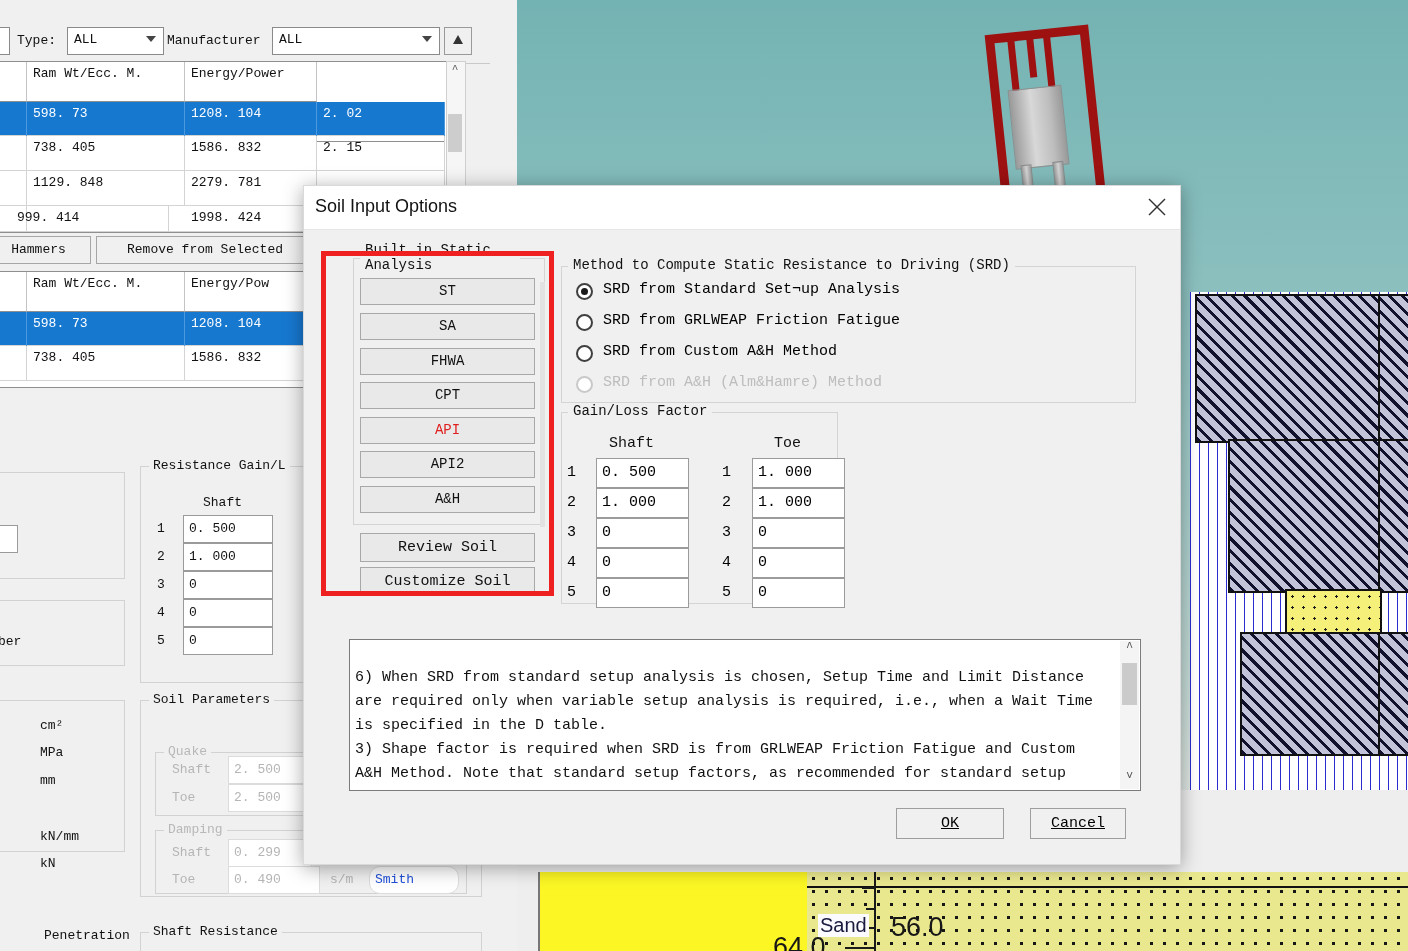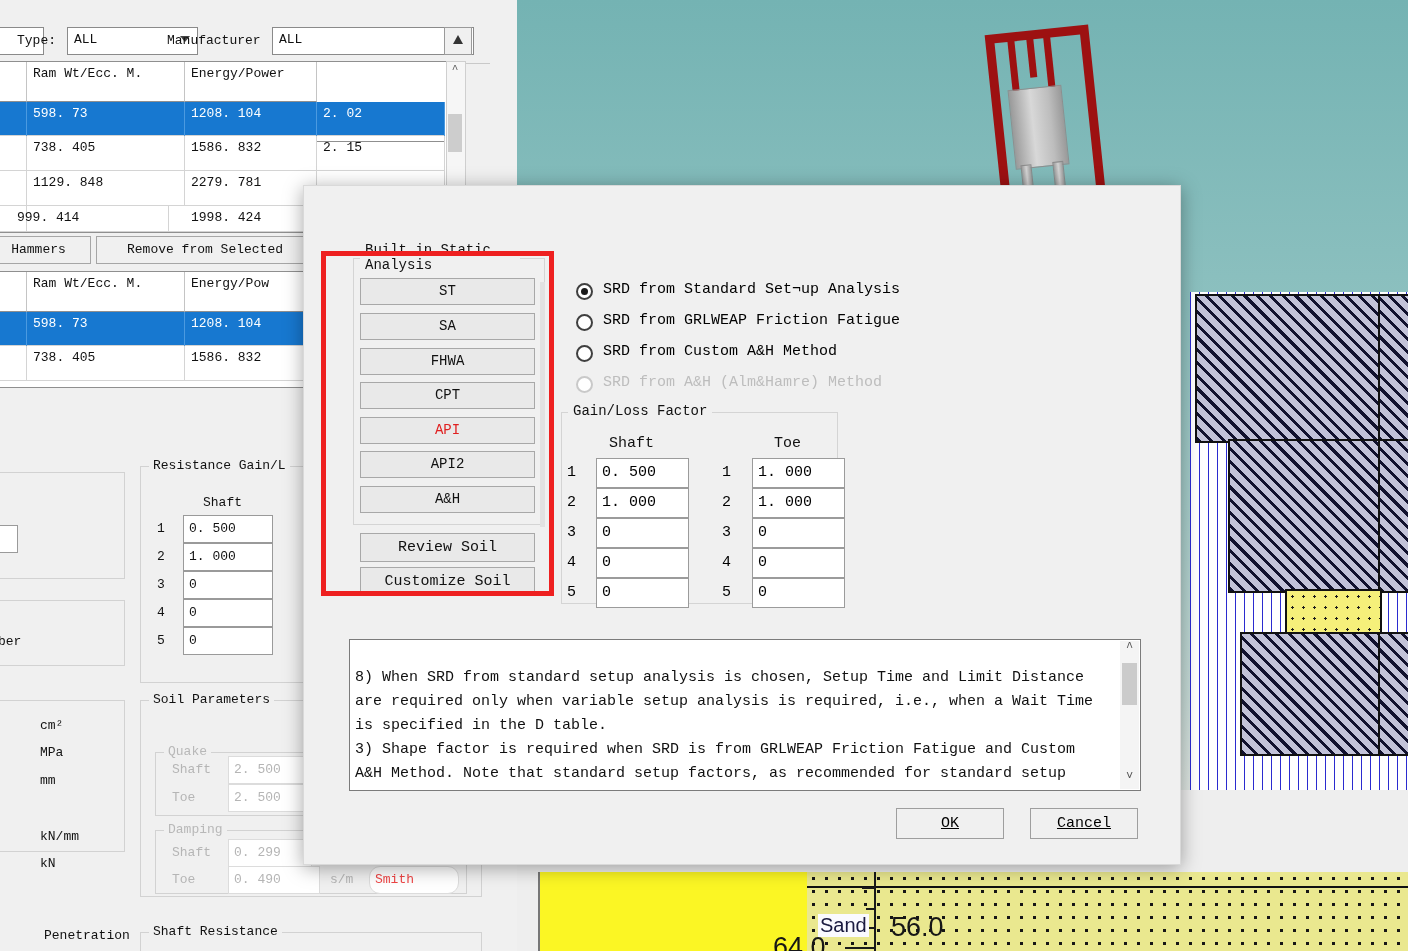--- a/index.html
+++ b/index.html
@@ -39,21 +39,21 @@
   .prof-num{position:absolute;color:#161616;font-family:"Liberation Sans",sans-serif;font-size:27px;}
   .sand-tag{position:absolute;background:#fafaff;color:#1a1a40;padding:0 2px;
     font-family:"Liberation Sans",sans-serif;font-size:20px;}
   #prof-topline{position:absolute;left:290px;top:96px;width:601px;height:2px;background:#111;}
 
   
   #bgwin{left:0;top:0;width:517px;height:951px;background:#f0f0f0;overflow:hidden;
     font-size:13px;color:#111;}
 
   .lbl{position:absolute;white-space:nowrap;}
-  .combo{position:absolute;background:#fff;border:1px solid #8a8a8a;height:26px;padding-left:34px;}
+  .combo{position:absolute;background:#fff;border:1px solid #8a8a8a;height:26px;}
   .combo .caret{position:absolute;right:7px;top:8px;width:0;height:0;
     border-left:5px solid transparent;border-right:5px solid transparent;border-top:6px solid #444;}
   .combo .cval{position:absolute;left:6px;top:4px;}
   .btnup{position:absolute;width:26px;height:26px;background:#f0f0f0;border:1px solid #9a9a9a;}
   .btnup .arw{position:absolute;left:8px;top:7px;width:0;height:0;
     border-left:5px solid transparent;border-right:5px solid transparent;border-bottom:9px solid #333;}
 
   .grid{position:absolute;background:#fff;border:1px solid #8f8f8f;overflow:hidden;}
   .gh{position:absolute;background:#fff;border-right:1px solid #c4c4c4;border-bottom:1px solid #8f8f8f;
      box-sizing:border-box;padding:4px 6px;line-height:15px;}
@@ -276,44 +276,56 @@
   <div class="tinp dim" style="left:228px;top:784px;width:84px;">2. 500</div>
 
   <div class="group dim" style="left:155px;top:830px;width:310px;height:62px;">
     <span class="gtitle">Damping</span>
   </div>
   <div class="lbl" style="left:172px;top:845px;color:#b5b5b5;">Shaft</div>
   <div class="tinp dim" style="left:228px;top:839px;width:84px;">0. 299</div>
   <div class="lbl" style="left:172px;top:872px;color:#b5b5b5;">Toe</div>
   <div class="tinp dim" style="left:228px;top:866px;width:92px;">0. 490</div>
   <div class="lbl" style="left:330px;top:872px;color:#b5b5b5;">s/m</div>
-  <div class="tinp dim" style="left:369px;top:866px;width:90px;color:#ef4444;border-radius:11px;">Smith</div>
+  <div class="tinp dim" style="left:369px;top:866px;width:90px;color:#1d4ed8;border-radius:11px;">Smith</div>
 
   <div class="group" style="left:140px;top:932px;width:340px;height:50px;">
     <span class="gtitle">Shaft Resistance</span>
   </div>
 </div>
 
 <div id="dlg" class="abs">
 
+  <div id="dlg-title">
+    <div class="t">Soil Input Options</div>
+    <div id="dlg-close">
+      <svg width="20" height="20" viewBox="0 0 20 20">
+        <line x1="2" y1="2" x2="18" y2="18" stroke="#333" stroke-width="1.5"></line>
+        <line x1="18" y1="2" x2="2" y2="18" stroke="#333" stroke-width="1.5"></line>
+      </svg>
+    </div>
+  </div>
 
   <div class="dgroup" style="left:49px;top:72px;width:190px;height:265px;">
     <span class="gt" style="width:150px;white-space:normal;line-height:15px;top:-16px;">Built in Static Analysis</span>
   </div>
   <div class="dbtn" style="left:56px;top:92px;width:175px;">ST</div>
   <div class="dbtn" style="left:56px;top:127px;width:175px;">SA</div>
   <div class="dbtn" style="left:56px;top:162px;width:175px;">FHWA</div>
   <div class="dbtn" style="left:56px;top:196px;width:175px;">CPT</div>
   <div class="dbtn red" style="left:56px;top:231px;width:175px;">API</div>
   <div class="dbtn" style="left:56px;top:265px;width:175px;">API2</div>
   <div class="dbtn" style="left:56px;top:300px;width:175px;">A&amp;H</div>
   <div class="dbtn" style="left:56px;top:347px;width:175px;height:29px;line-height:27px;font-size:15px;">Review Soil</div>
   <div class="dbtn" style="left:56px;top:381px;width:175px;height:29px;line-height:27px;font-size:15px;">Customize Soil</div>
   <div class="abs" style="left:236px;top:96px;width:5px;height:245px;background:#e2e2e2;"></div>
 
+  <div class="dgroup" style="left:257px;top:80px;width:573px;height:135px;">
+    <span class="gt">Method to Compute Static Resistance to Driving (SRD)</span>
+  </div>
   <div class="radio on" style="left:272px;top:95px;">
     <span class="dot">
         <i></i>
       </span>
     <span class="rl">SRD from Standard Set¬up Analysis</span>
   </div>
   <div class="radio" style="left:272px;top:126px;">
     <span class="dot"></span>
     <span class="rl">SRD from GRLWEAP Friction Fatigue</span>
   </div>
@@ -348,33 +360,33 @@
   <div class="cidx" style="left:418px;top:308px;">2</div>
   <div class="cell" style="left:448px;top:302px;width:93px;">1. 000</div>
   <div class="cidx" style="left:418px;top:338px;">3</div>
   <div class="cell" style="left:448px;top:332px;width:93px;">0</div>
   <div class="cidx" style="left:418px;top:368px;">4</div>
   <div class="cell" style="left:448px;top:362px;width:93px;">0</div>
   <div class="cidx" style="left:418px;top:398px;">5</div>
   <div class="cell" style="left:448px;top:392px;width:93px;">0</div>
 
   <div id="memo" style="left:45px;top:453px;width:790px;height:150px;">
-    <div class="mline" style="top:28px;">8) When SRD from standard setup analysis is chosen, Setup Time and Limit Distance</div>
+    <div class="mline" style="top:28px;">6) When SRD from standard setup analysis is chosen, Setup Time and Limit Distance</div>
     <div class="mline" style="top:52px;">are required only when variable setup analysis is required, i.e., when a Wait Time</div>
     <div class="mline" style="top:76px;">is specified in the D table.</div>
     <div class="mline" style="top:100px;">3) Shape factor is required when SRD is from GRLWEAP Friction Fatigue and Custom</div>
     <div class="mline" style="top:124px;">A&amp;H Method. Note that standard setup factors, as recommended for standard setup</div>
     <div id="memo-scroll">
       <div class="ma" style="top:0;">^</div>
       <div class="mthumb"></div>
       <div class="ma" style="bottom:0;">˅</div>
     </div>
   </div>
 
   <div class="okbtn" style="left:592px;top:622px;width:108px;">
     <u>OK</u>
   </div>
-  <div class="okbtn" style="left:726px;top:622px;width:108px;">
+  <div class="okbtn" style="left:726px;top:622px;width:96px;">
     <u>Cancel</u>
   </div>
 </div>
 
 <div id="annot"></div>
 
 </body></html>

